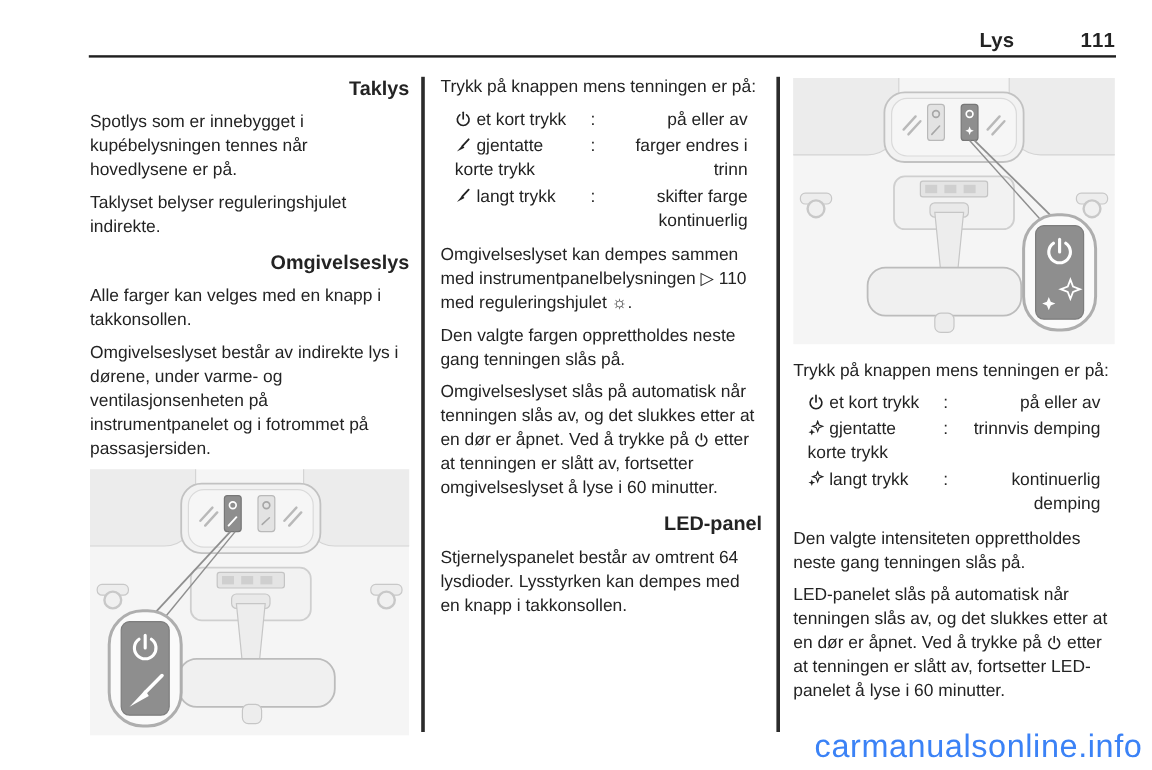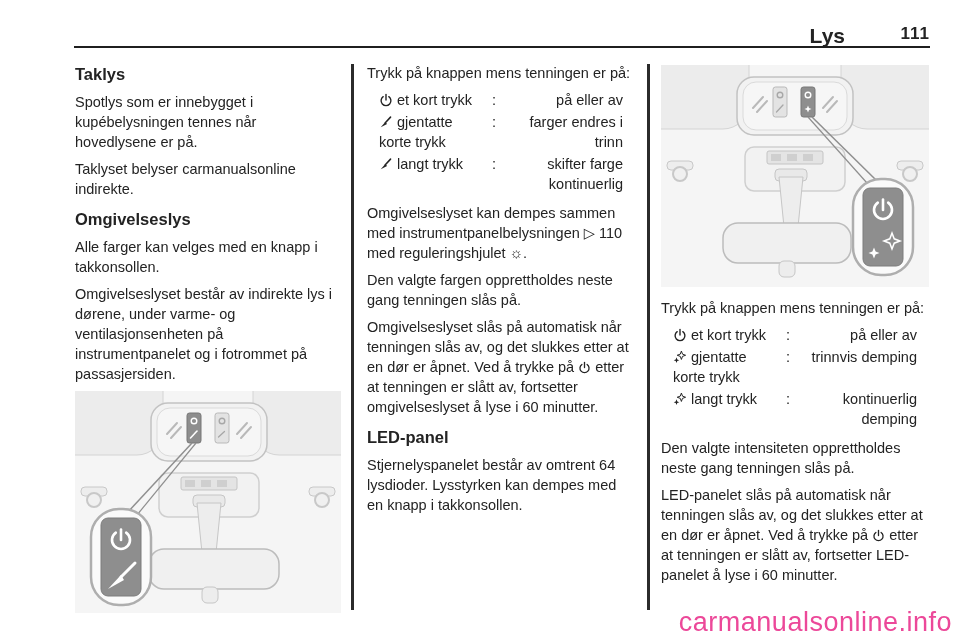--- a/index.html
+++ b/index.html
@@ -1,67 +1,67 @@
 <!DOCTYPE html>
 <html><head>
 <meta charset="utf-8">
 <style>
   html,body{margin:0;padding:0;background:#ffffff;}
   .page{
     position:relative;width:960px;height:642px;background:#ffffff;
     font-family:"Liberation Sans",sans-serif;color:#232323;overflow:hidden;
   }
   
-  .hdr-title{position:absolute;top:24px;right:115px;font-size:21px;font-weight:bold;}
+  .hdr-title{position:absolute;top:24px;right:115px;font-size:17px;font-weight:bold;}
   .hdr-page{position:absolute;top:24px;right:30px;font-size:17px;font-weight:bold;letter-spacing:1px;}
   .hdr-rule{position:absolute;top:46px;left:74px;width:856px;height:2px;background:#1f1f1f;}
   
   .vdiv{position:absolute;top:64px;height:546px;width:3px;background:#2b2b2b;}
   .vdiv1{left:351px;}
   .vdiv2{left:647px;}
   
   .col{position:absolute;top:63px;width:268px;font-size:14.5px;line-height:1.38;}
   .col1{left:75px;width:266px;}
   .col2{left:367px;}
   .col3{left:661px;}
-  .col h2{font-size:16.5px;font-weight:bold;margin:9px 0 6px;}
+  .col h2{font-size:16.5px;font-weight:bold;margin:9px 0 6px;text-align:right;}
   .col h2.first{margin-top:0;}
   .col p{margin:0 0 7px;}
   
   .deflist{margin:2px 12px 9px;}
   .defrow{display:flex;align-items:flex-start;margin:0 0 2px;}
   .term{width:108px;flex:0 0 108px;}
   .colon{width:14px;flex:0 0 14px;text-align:center;}
   .desc{flex:1;text-align:right;}
   .dicon{display:inline-block;margin-right:4px;}
   .dicon svg{width:14px;height:14px;vertical-align:-2px;}
   .pwr-inline{display:inline-block;margin:0 4px;}
   .pwr-inline svg{width:13px;height:13px;vertical-align:-2px;}
   
   figure{margin:4px 0 0;padding:0;}
   .fig3{margin:2px 0 6px;}
   
-  .watermark{position:absolute;right:8px;bottom:4px;font-size:27px;color:#ec4899;letter-spacing:0.5px;}
+  .watermark{position:absolute;right:8px;bottom:4px;font-size:27px;color:#3b82f6;letter-spacing:0.5px;}
 </style>
 </head>
 <body>
 
 <div class="page">
 
   <span class="hdr-title">Lys</span>
   <span class="hdr-page">111</span>
   <div class="hdr-rule"></div>
 
   <div class="vdiv vdiv1"></div>
   <div class="vdiv vdiv2"></div>
 
   <section class="col col1">
     <h2 class="first">Taklys</h2>
     <p>Spotlys som er innebygget i kupébelysningen tennes når hovedlysene er på.</p>
-    <p>Taklyset belyser carmanualsonline indirekte.</p>
+    <p>Taklyset belyser reguleringshjulet indirekte.</p>
     <h2>Omgivelseslys</h2>
     <p>Alle farger kan velges med en knapp i takkonsollen.</p>
     <p>Omgivelseslyset består av indirekte lys i dørene, under varme- og ventilasjonsenheten på instrumentpanelet og i fotrommet på passasjersiden.</p>
 
     <figure>
       <svg width="266" height="222" viewBox="0 0 266 222" xmlns="http://www.w3.org/2000/svg">
         <rect x="0" y="0" width="266" height="222" fill="#f5f5f5"></rect>
         <g>
             <rect x="-40" y="-30" width="128" height="94" rx="26" fill="#ececec" stroke="#d4d4d4"></rect>
           </g>

